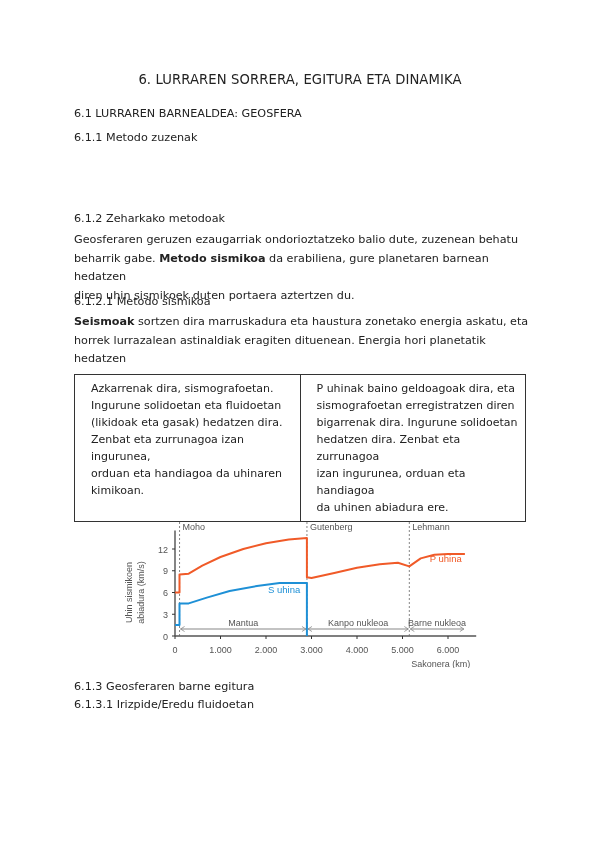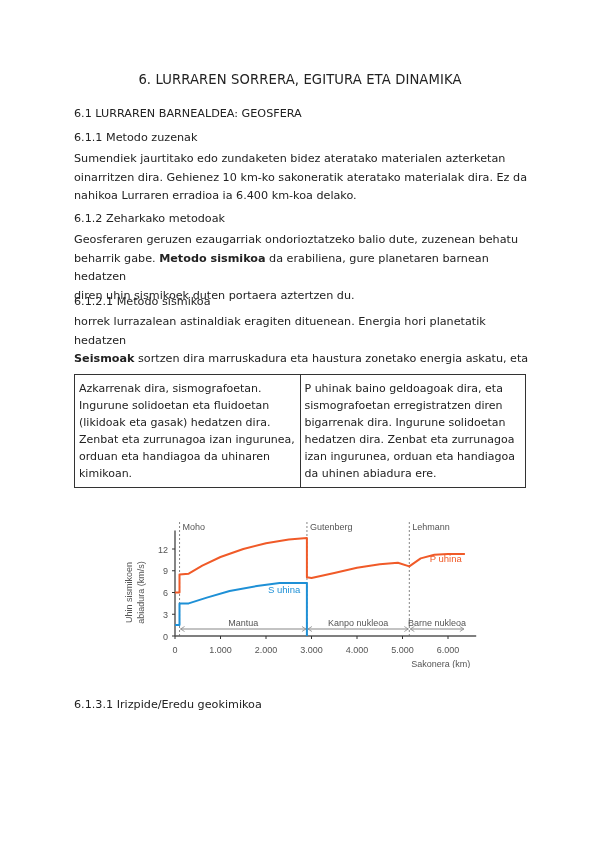--- a/index.html
+++ b/index.html
@@ -8,51 +8,46 @@
   .page { position:absolute; left:0; top:0; width:600px; height:824px; }
   .title { position:absolute; left:0; width:600px; top:72px; text-align:center;
            font-size:13.2px; letter-spacing:0.1px; color:#222; }
   .h { position:absolute; left:74px; font-size:11.2px; color:#222; }
   .p { position:absolute; left:74px; width:460px; font-size:11.2px; line-height:18.5px; color:#222; }
   .p b { font-weight:bold; }
   table.waves { position:absolute; left:74px; top:374px; width:452px; border-collapse:collapse;
                 font-size:11px; color:#222; }
   table.waves th, table.waves td { border:1px solid #333; }
   table.waves th { font-weight:normal; height:30px; text-align:center; font-size:11.2px; }
-  table.waves td { vertical-align:top; padding:5px 4px 5px 4px; line-height:17px; width:50%; }
+  table.waves td { vertical-align:top; padding:5px 4px 5px 16px; line-height:17px; width:50%; }
   .chart { position:absolute; left:118px; top:518px; }
   .chart text { font-family:"Liberation Sans", sans-serif; }
 </style>
 </head>
 <body>
 
 <div class="page">
 
   <div class="title">6. LURRAREN SORRERA, EGITURA ETA DINAMIKA</div>
 
   <div class="h" style="top:107px;">6.1 LURRAREN BARNEALDEA: GEOSFERA</div>
 
   <div class="h" style="top:131px;">6.1.1 Metodo zuzenak</div>
-  <div class="p" style="top:150px;">
-    <div>Sumendiek jaurtitako edo zundaketen bidez ateratako materialen azterketan</div>
-    <div>oinarritzen dira. Gehienez 10 km-ko sakoneratik ateratako materialak dira. Ez da</div>
-    <div>nahikoa Lurraren erradioa ia 6.400 km-koa delako.</div>
-  </div>
 
   <div class="h" style="top:212px;">6.1.2 Zeharkako metodoak</div>
   <div class="p" style="top:231px;">
     <div>Geosferaren geruzen ezaugarriak ondorioztatzeko balio dute, zuzenean behatu</div>
     <div><span>beharrik gabe. </span><b>Metodo sismikoa</b><span> da erabiliena, gure planetaren barnean hedatzen</span></div>
     <div>diren uhin sismikoek duten portaera aztertzen du.</div>
   </div>
 
   <div class="h" style="top:295px;">6.1.2.1 Metodo sismikoa</div>
   <div class="p" style="top:313px;">
+    <div><b>Seismoak</b><span> sortzen dira marruskadura eta haustura zonetako energia askatu, eta</span></div>
     <div>horrek lurrazalean astinaldiak eragiten dituenean. Energia hori planetatik hedatzen</div>
-    <div><b>Seismoak</b><span> sortzen dira marruskadura eta haustura zonetako energia askatu, eta</span></div>
   </div>
 
   <table class="waves">
     <tbody>
     <tr>
       <td>
         <div>Azkarrenak dira, sismografoetan.</div>
         <div>Ingurune solidoetan eta fluidoetan</div>
         <div>(likidoak eta gasak) hedatzen dira.</div>
         <div>Zenbat eta zurrunagoa izan ingurunea,</div>
@@ -120,15 +115,16 @@
         <path d="M296.325 108.5 L292.325 111 L296.325 113.5" fill="none" stroke="#888" stroke-width="0.8"></path>
         <path d="M341.8805 108.5 L345.8805 111 L341.8805 113.5" fill="none" stroke="#888" stroke-width="0.8"></path>
         <text x="319.10275" y="108" font-size="9" fill="#555" text-anchor="middle">Barne nukleoa</text>
         <path d="M57.0 74.5 L61.5 74.5 L61.5 56.4 L70.7 55.7 L84.3 47.7 L102.5 39.0 L125.3 31.0 L148.0 25.2 L170.8 21.6 L188.9 20.1 L188.9 59.3 L193.5 60.0 L216.3 54.9 L239.0 49.8 L261.8 46.2 L279.9 44.8 L291.3 48.4 L302.7 40.4 L316.3 36.8 L330.0 36.1 L346.9 36.1" fill="none" stroke="#f05a28" stroke-width="2" stroke-linejoin="round"></path>
         <path d="M57.0 107.1 L61.5 107.1 L61.5 85.4 L70.7 85.4 L88.8 79.6 L111.6 73.0 L138.9 68.0 L161.6 65.1 L188.9 65.1 L188.9 118.0" fill="none" stroke="#1e90d6" stroke-width="2" stroke-linejoin="round"></path>
         <text x="327.72499999999997" y="44.05000000000001" font-size="9.5" fill="#f05a28" text-anchor="middle">P uhina</text>
         <text x="166.2" y="74.5" font-size="9.5" fill="#1e90d6" text-anchor="middle">S uhina</text>
       </g>
   </svg>
 
-  <div class="h" style="top:698px;">6.1.3.1 Irizpide/Eredu geokimikoa</div>
+  <div class="h" style="top:680px;">6.1.3 Geosferaren barne egitura</div>
+  <div class="h" style="top:698px;">6.1.3.1 Irizpide/Eredu fluidoetan</div>
 
 </div>
 
 </body></html>

